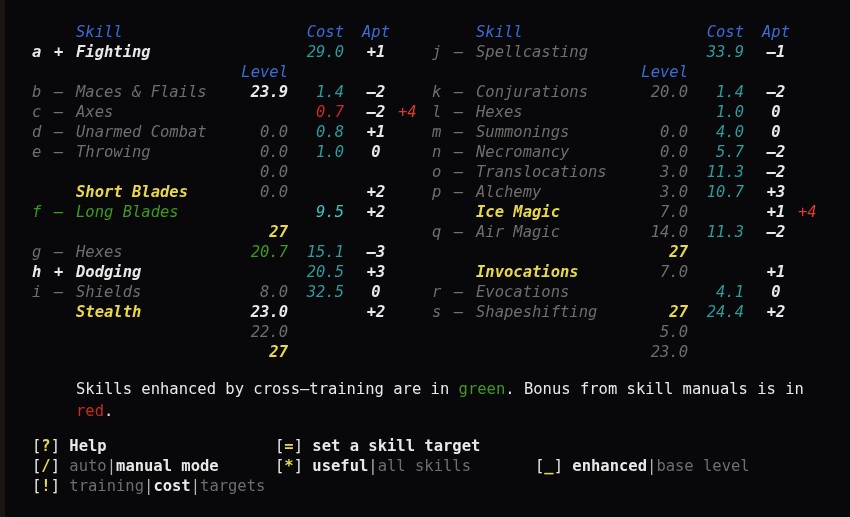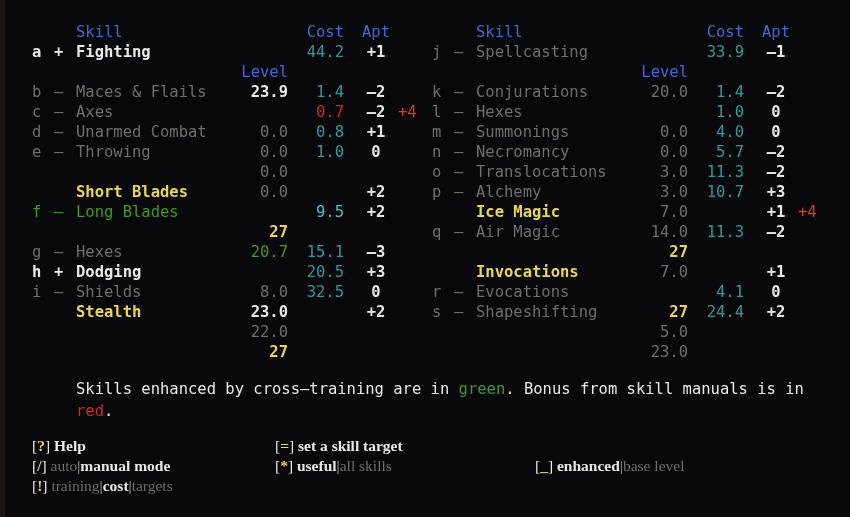--- a/index.html
+++ b/index.html
@@ -29,20 +29,21 @@
     left: 0; top: 0;
     width: 5px; height: 517px;
     background: #1b1411;
   }
 
   .grid {
     position: absolute;
     left: 0; top: 0;
     width: 850px;
     height: 364px;
+    font-style: italic;
   }
 
   .row {
     position: absolute;
     height: 20px;
     line-height: 20px;
     white-space: pre;
   }
 
   
@@ -75,40 +76,40 @@
     top:378px;
     width:800px;
     color:#e8e8e8;
     white-space:normal;
     margin-left:44px;
   }
   #legend .ln { height:22px; line-height:22px; white-space:pre; }
 
   
   #footer { position:absolute; left:32px; top:436px; width:800px; }
-  #footer .fline { height:20px; line-height:20px; white-space:pre; position:relative;font-family:Liberation Serif, serif; }
+  #footer .fline { height:20px; line-height:20px; white-space:pre; position:relative; }
   .key { color:#e8e8e8; }
   .keych { color:#e8d84a; font-weight:bold; }
   .f-col1 { position:absolute; left:0px; }
   .f-col2 { position:absolute; left:243px; }
   .f-col3 { position:absolute; left:503px; }
   .sel { color:#e8e8e8; font-weight:bold; }
   .unsel { color:#6e6e6e; }
   .sep { color:#b5b5b5; }
 </style>
 </head>
 <body>
 
 <div id="screen">
   <div id="left-edge"></div>
 
   <div class="grid">
     <div class="col-left" id="col-left">
         <div class="row" style="top: 22px;"><span class="c-name x-blue">Skill</span><span class="c-level x-blue">Level</span><span class="c-cost x-blue">Cost</span><span class="c-apt x-blue">Apt</span></div>
-        <div class="row" style="top: 42px;"><span class="c-hot x-white">a</span><span class="c-sign x-white">+</span><span class="c-name x-white">Fighting</span><span class="c-level x-white">23.9</span><span class="c-cost x-cyan">44.2</span><span class="c-apt x-white">+1</span></div>
+        <div class="row" style="top: 42px;"><span class="c-hot x-white">a</span><span class="c-sign x-white">+</span><span class="c-name x-white">Fighting</span><span class="c-level x-white">23.9</span><span class="c-cost x-cyan">29.0</span><span class="c-apt x-white">+1</span></div>
         <div class="row" style="top: 82px;"><span class="c-hot x-darkgrey">b</span><span class="c-sign x-darkgrey">–</span><span class="c-name x-darkgrey">Maces &amp; Flails</span><span class="c-level x-darkgrey">0.0</span><span class="c-cost x-cyan">1.4</span><span class="c-apt x-white">–2</span></div>
         <div class="row" style="top: 102px;"><span class="c-hot x-darkgrey">c</span><span class="c-sign x-darkgrey">–</span><span class="c-name x-darkgrey">Axes</span><span class="c-level x-darkgrey">0.0</span><span class="c-cost x-red">0.7</span><span class="c-apt x-white">–2</span><span class="c-man x-ltred">+4</span></div>
         <div class="row" style="top: 122px;"><span class="c-hot x-darkgrey">d</span><span class="c-sign x-darkgrey">–</span><span class="c-name x-darkgrey">Unarmed Combat</span><span class="c-level x-darkgrey">0.0</span><span class="c-cost x-cyan">0.8</span><span class="c-apt x-white">+1</span></div>
         <div class="row" style="top: 142px;"><span class="c-hot x-darkgrey">e</span><span class="c-sign x-darkgrey">–</span><span class="c-name x-darkgrey">Throwing</span><span class="c-level x-darkgrey">0.0</span><span class="c-cost x-cyan">1.0</span><span class="c-apt x-white">0</span></div>
         <div class="row" style="top: 182px;"><span class="c-hot x-white"></span><span class="c-sign x-white"></span><span class="c-name x-yellow">Short Blades</span><span class="c-level x-yellow">27</span><span class="c-cost x-cyan"></span><span class="c-apt x-white">+2</span></div>
         <div class="row" style="top: 202px;"><span class="c-hot x-green">f</span><span class="c-sign x-green">–</span><span class="c-name x-green">Long Blades</span><span class="c-level x-green">20.7</span><span class="c-cost x-ltcyan">9.5</span><span class="c-apt x-white">+2</span></div>
         <div class="row" style="top: 242px;"><span class="c-hot x-darkgrey">g</span><span class="c-sign x-darkgrey">–</span><span class="c-name x-darkgrey">Hexes</span><span class="c-level x-darkgrey">8.0</span><span class="c-cost x-cyan">15.1</span><span class="c-apt x-white">–3</span></div>
         <div class="row" style="top: 262px;"><span class="c-hot x-white">h</span><span class="c-sign x-white">+</span><span class="c-name x-white">Dodging</span><span class="c-level x-white">23.0</span><span class="c-cost x-cyan">20.5</span><span class="c-apt x-white">+3</span></div>
         <div class="row" style="top: 282px;"><span class="c-hot x-darkgrey">i</span><span class="c-sign x-darkgrey">–</span><span class="c-name x-darkgrey">Shields</span><span class="c-level x-darkgrey">22.0</span><span class="c-cost x-cyan">32.5</span><span class="c-apt x-white">0</span></div>
         <div class="row" style="top: 302px;"><span class="c-hot x-white"></span><span class="c-sign x-white"></span><span class="c-name x-yellow">Stealth</span><span class="c-level x-yellow">27</span><span class="c-cost x-cyan"></span><span class="c-apt x-white">+2</span></div>

